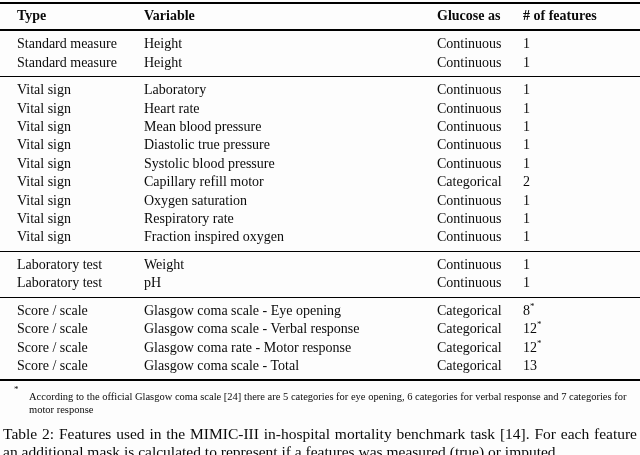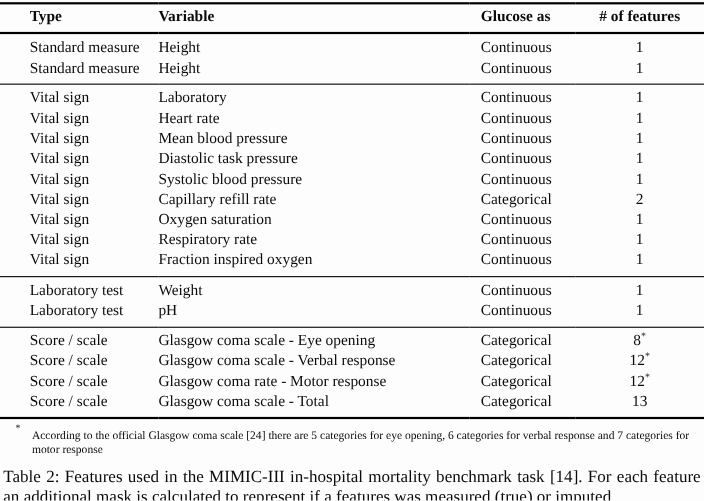--- a/index.html
+++ b/index.html
@@ -35,23 +35,23 @@
   th, td {
     font-size: 14px;
     line-height: 18.4px;
     text-align: left;
     padding: 0;
     font-weight: normal;
     white-space: nowrap;
     overflow: visible;
   }
   th { font-weight: bold; padding: 3px 0 4px 0; }
-  th:first-child, td:first-child { padding-left: 27px; }
+  th:first-child, td:first-child { padding-left: 17px; }
   th:nth-child(3), td:nth-child(3) { padding-left: 10px; }
-  th:nth-child(4), td:nth-child(4) { text-align: center; padding-left: 0; }
+  th:nth-child(4), td:nth-child(4) { padding-left: 0; }
   tbody tr:first-child td { padding-top: 4px; }
   tbody tr:last-child td  { padding-bottom: 4px; }
   td sup, .fn-marker {
     font-size: 9px;
     vertical-align: super;
     line-height: 0;
   }
   .footnote {
     margin-top: 9px;
     padding-left: 29px;
@@ -123,33 +123,33 @@
           <td>1</td>
         </tr>
         <tr>
           <td>Vital sign</td>
           <td>Mean blood pressure</td>
           <td>Continuous</td>
           <td>1</td>
         </tr>
         <tr>
           <td>Vital sign</td>
-          <td>Diastolic task pressure</td>
+          <td>Diastolic true pressure</td>
           <td>Continuous</td>
           <td>1</td>
         </tr>
         <tr>
           <td>Vital sign</td>
           <td>Systolic blood pressure</td>
           <td>Continuous</td>
           <td>1</td>
         </tr>
         <tr>
           <td>Vital sign</td>
-          <td>Capillary refill rate</td>
+          <td>Capillary refill motor</td>
           <td>Categorical</td>
           <td>2</td>
         </tr>
         <tr>
           <td>Vital sign</td>
           <td>Oxygen saturation</td>
           <td>Continuous</td>
           <td>1</td>
         </tr>
         <tr>

